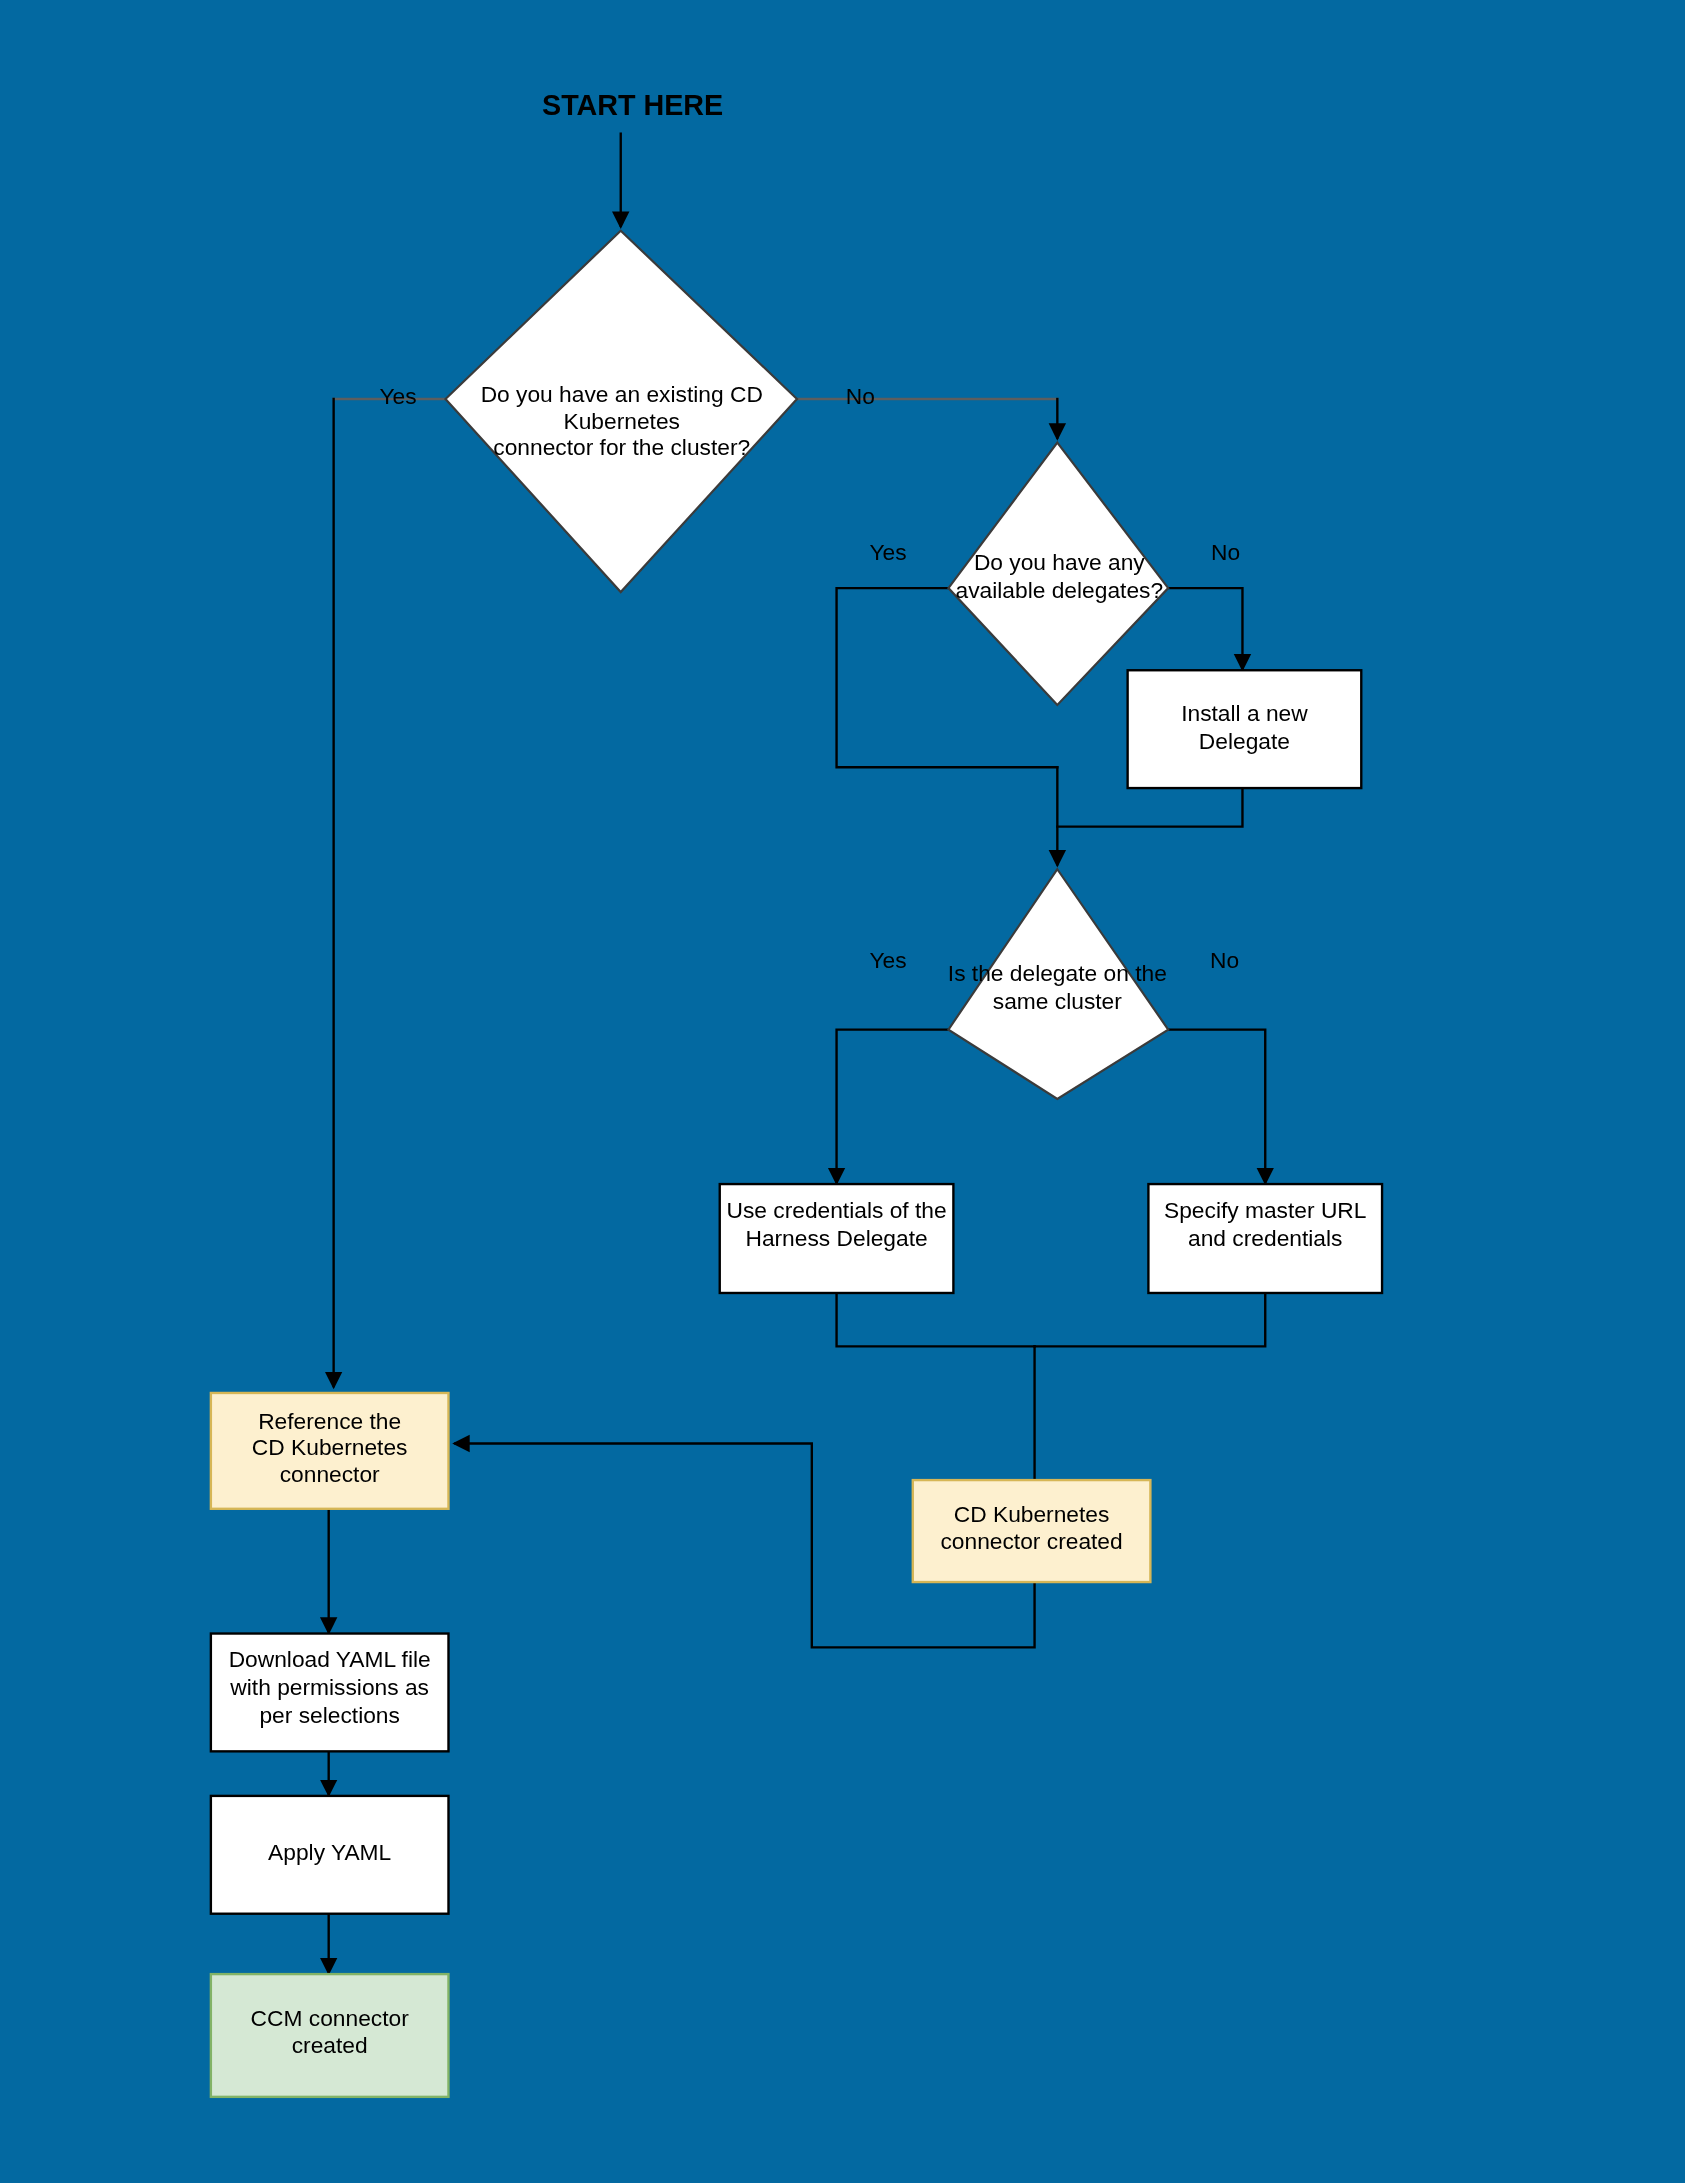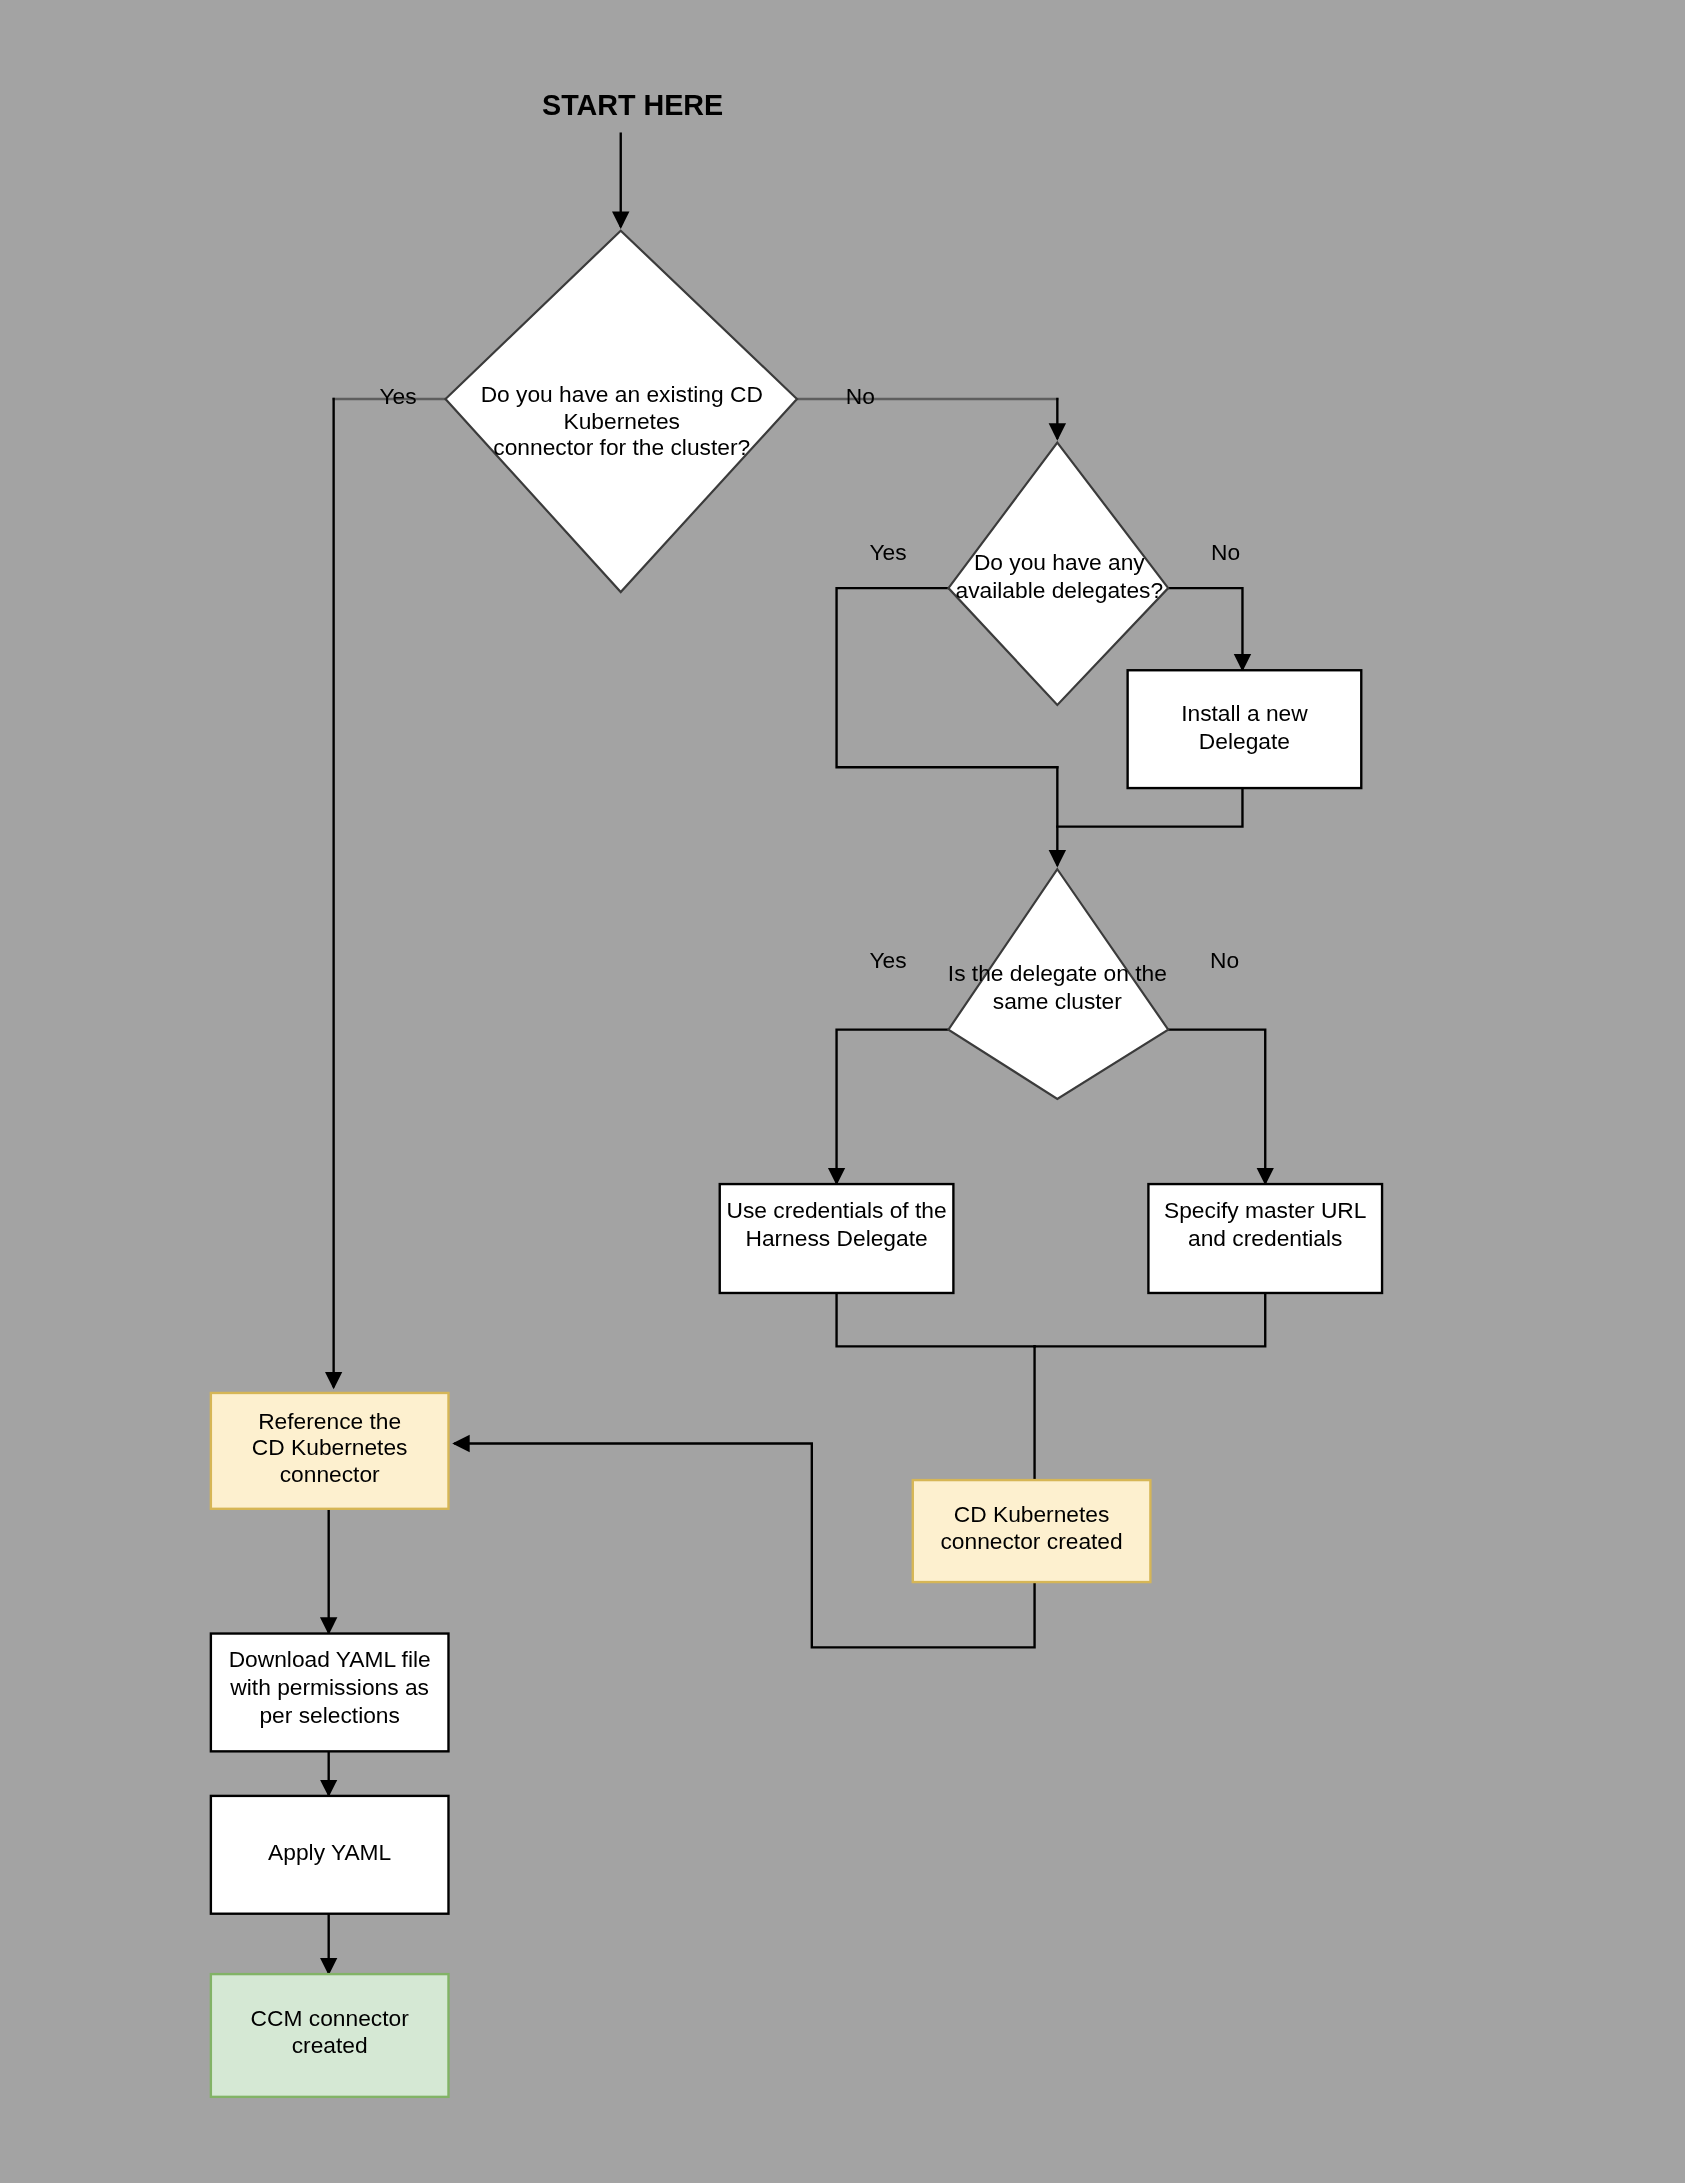--- a/index.html
+++ b/index.html
@@ -7,21 +7,21 @@
     padding: 0;
     background: #ffffff;
   }
   body {
     font-family: "Liberation Sans", sans-serif;
   }
   #canvas {
     position: relative;
     width: 1685px;
     height: 2184px;
-    background: #a3a3a3;
+    background: #0369a1;
     overflow: hidden;
     text-align: right;
   }
   svg#flow {
     position: absolute;
     top: 0;
     left: 0;
     width: 1685px;
     height: 2184px;
   }

